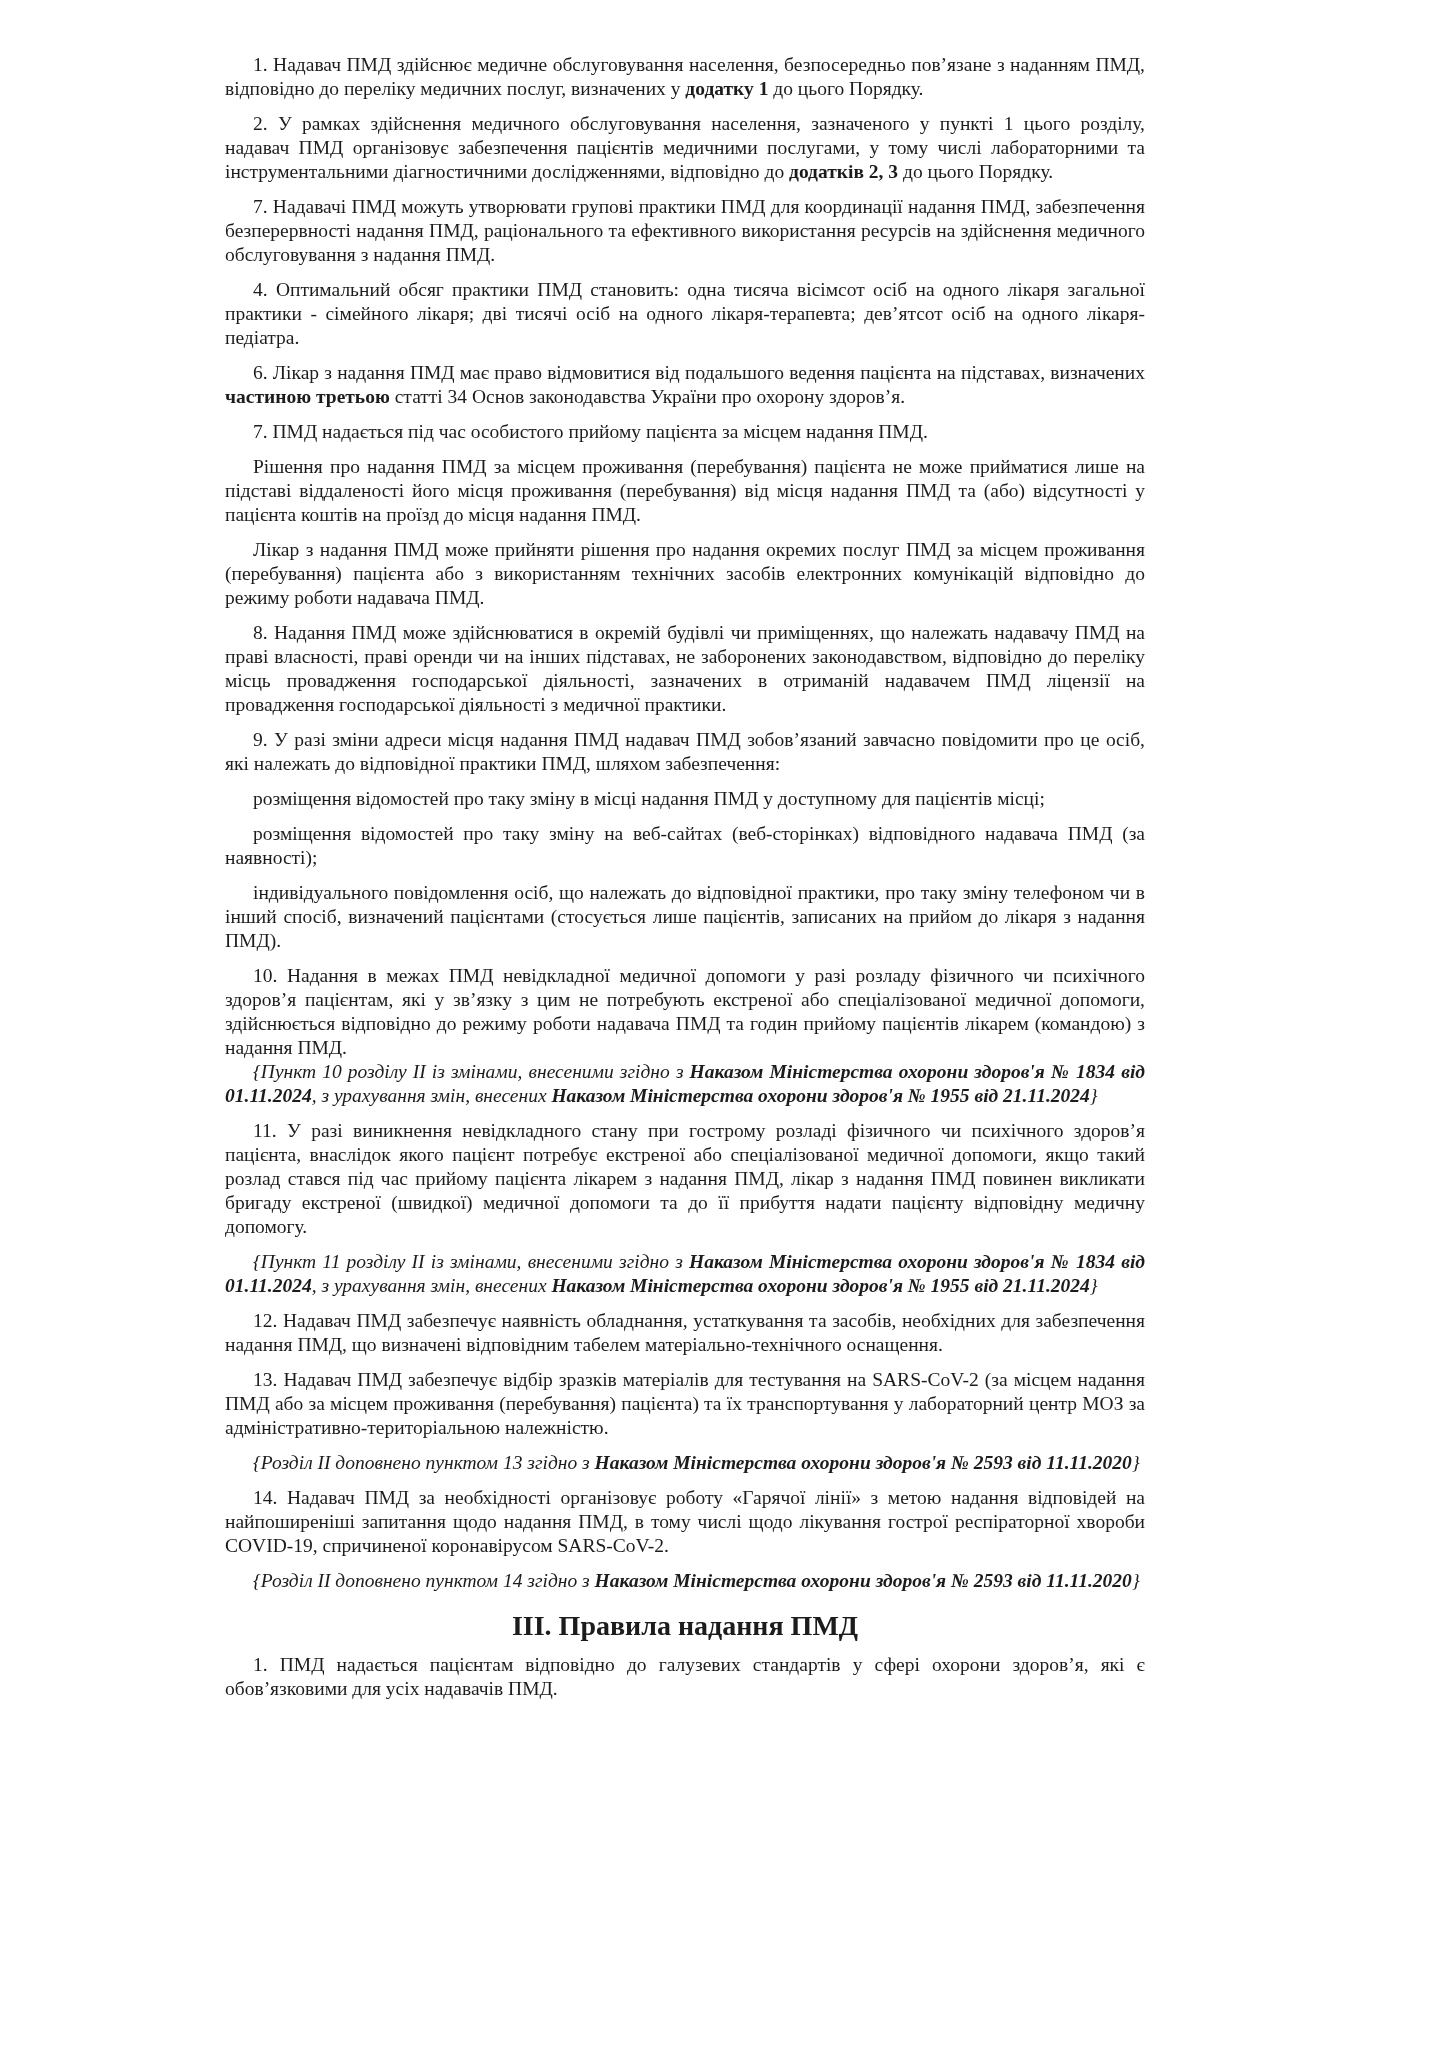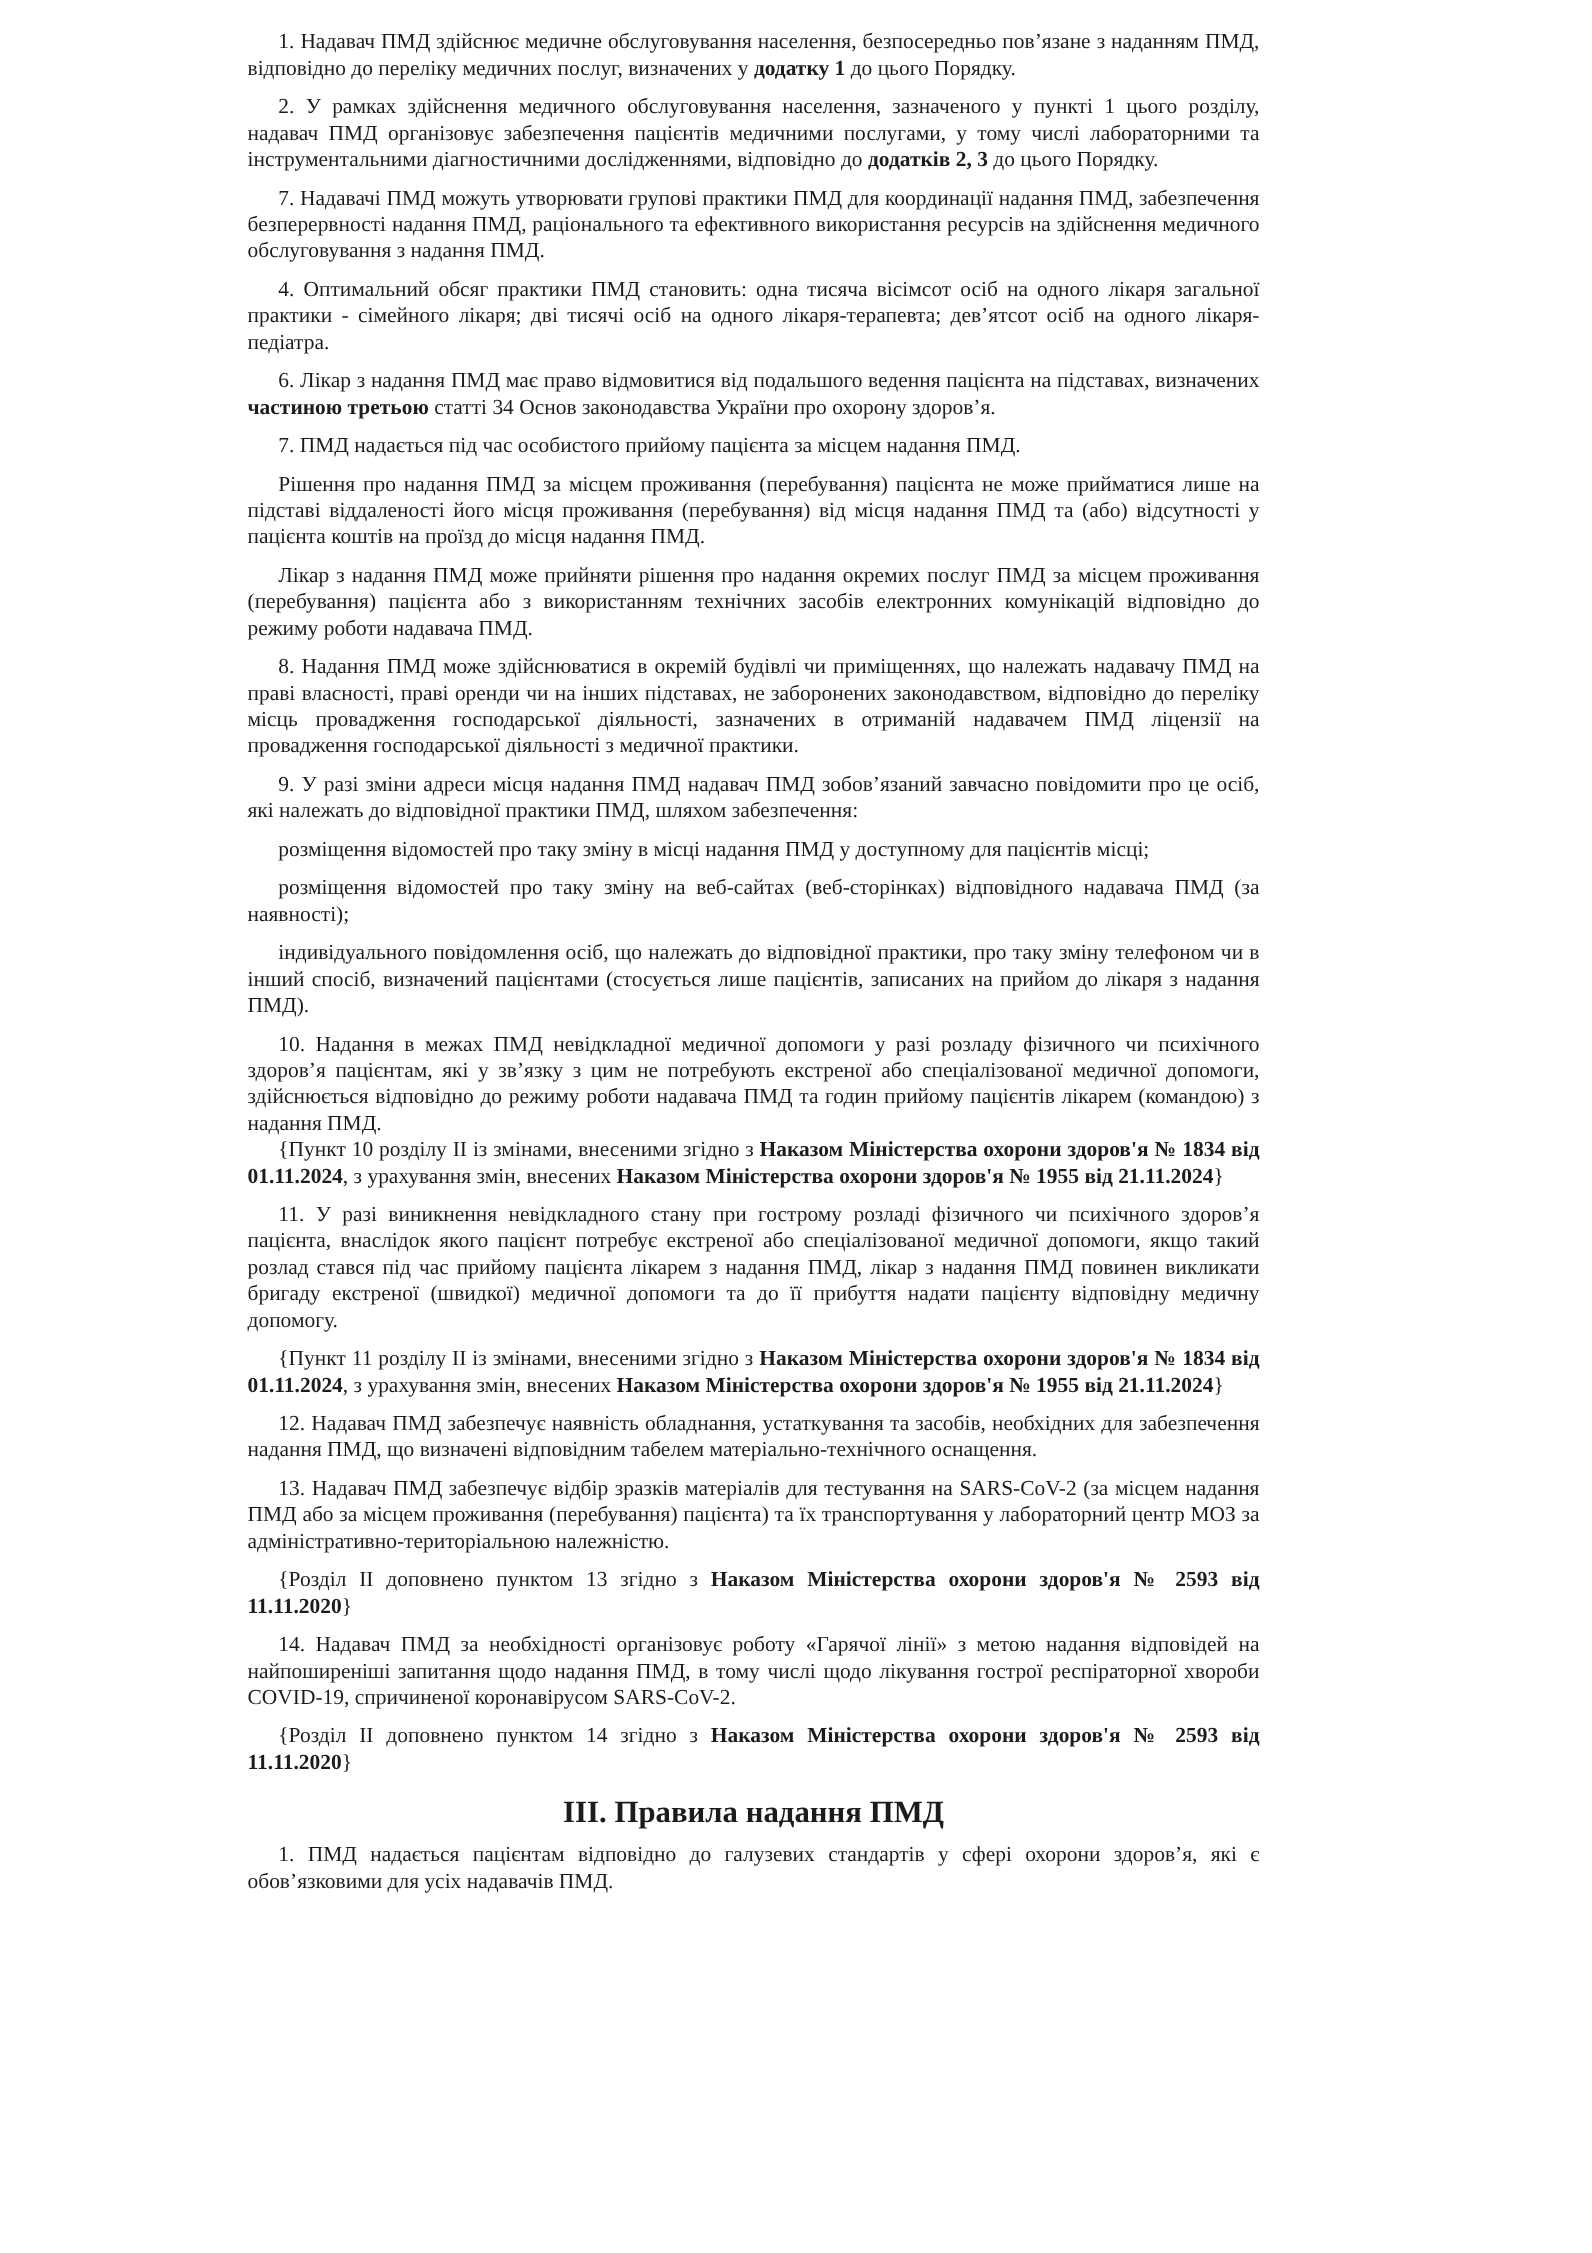--- a/index.html
+++ b/index.html
@@ -16,27 +16,29 @@
     font-family: "Liberation Serif", "DejaVu Serif", serif;
     color: #1c1c1c;
   }
   .doc {
     width: 920px;
     margin-left: 225px;
     padding-top: 16px;
     font-size: 19.5px;
     line-height: 24px;
     text-align: justify;
+    margin-top: 26px;
   }
   .doc p {
     margin: 11px 0;
     text-indent: 28px;
   }
   .doc p.note,
   .doc p.note-attached {
+    font-style: italic;
   }
   .doc p.note-attached {
     margin-top: -11px; 
   }
   .doc h2.heading {
     font-size: 28px;
     font-weight: bold;
     text-align: center;
     text-indent: 0;
     margin: 20px 0 14px 0;

